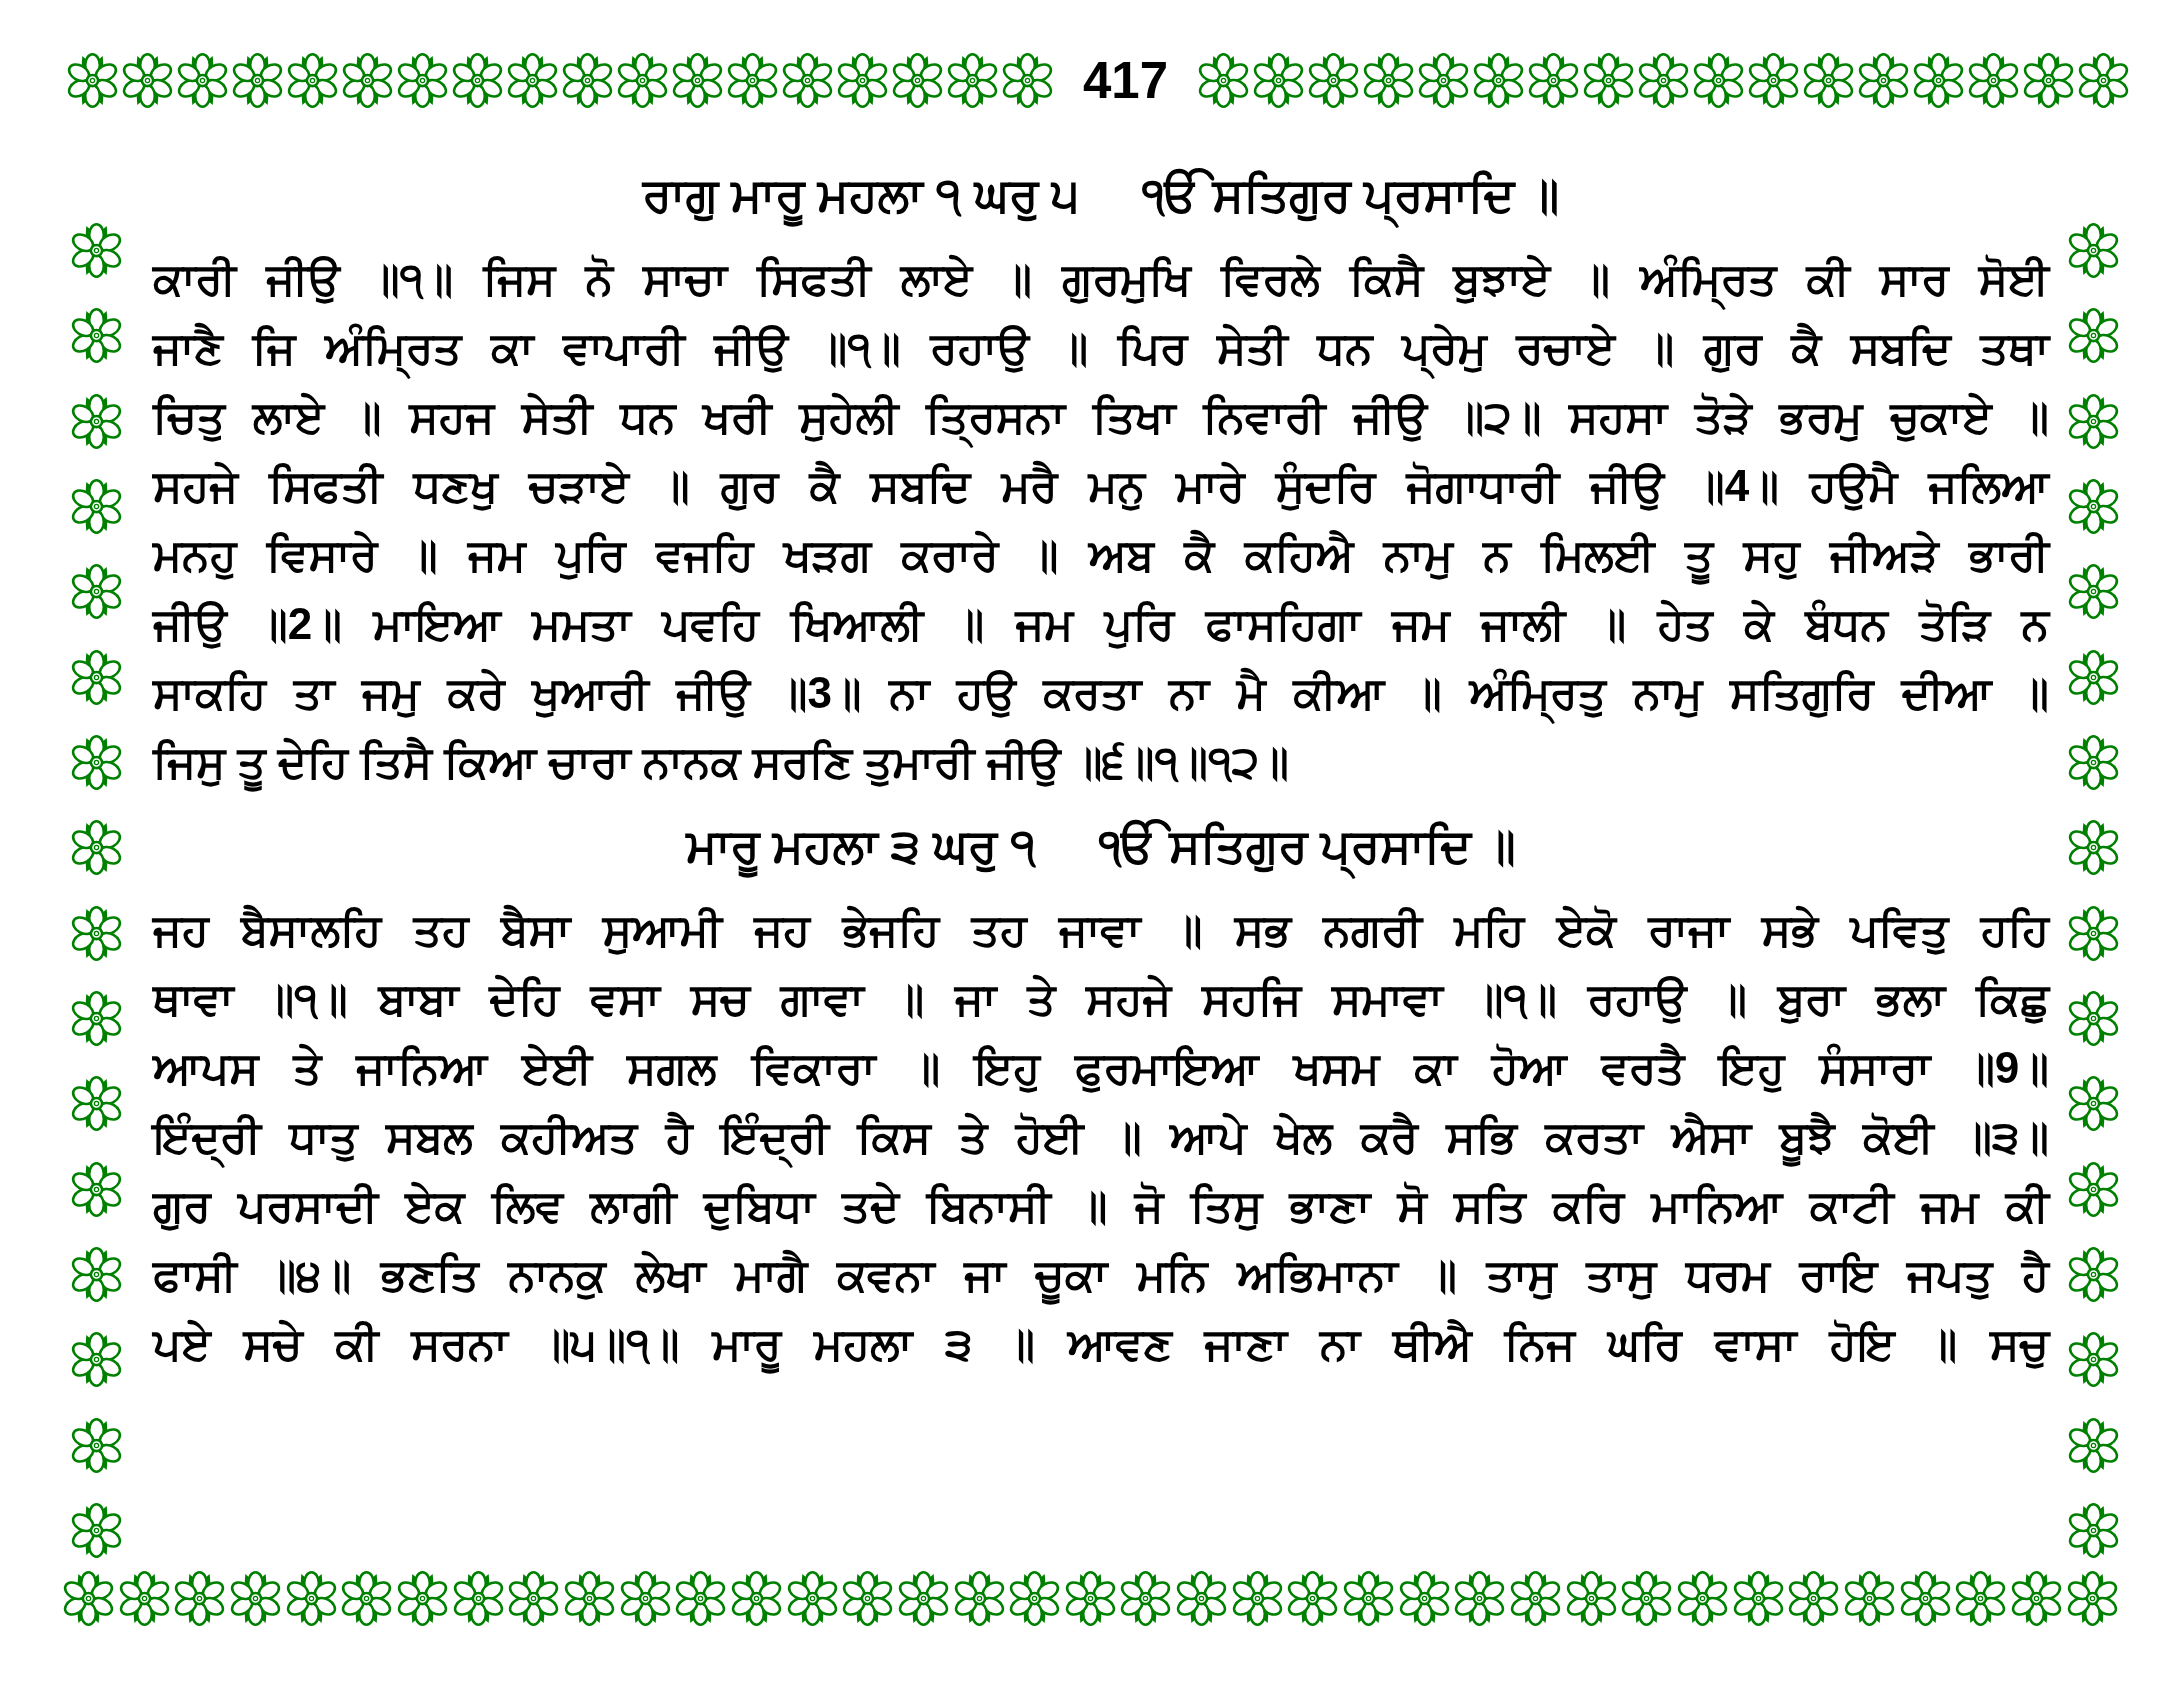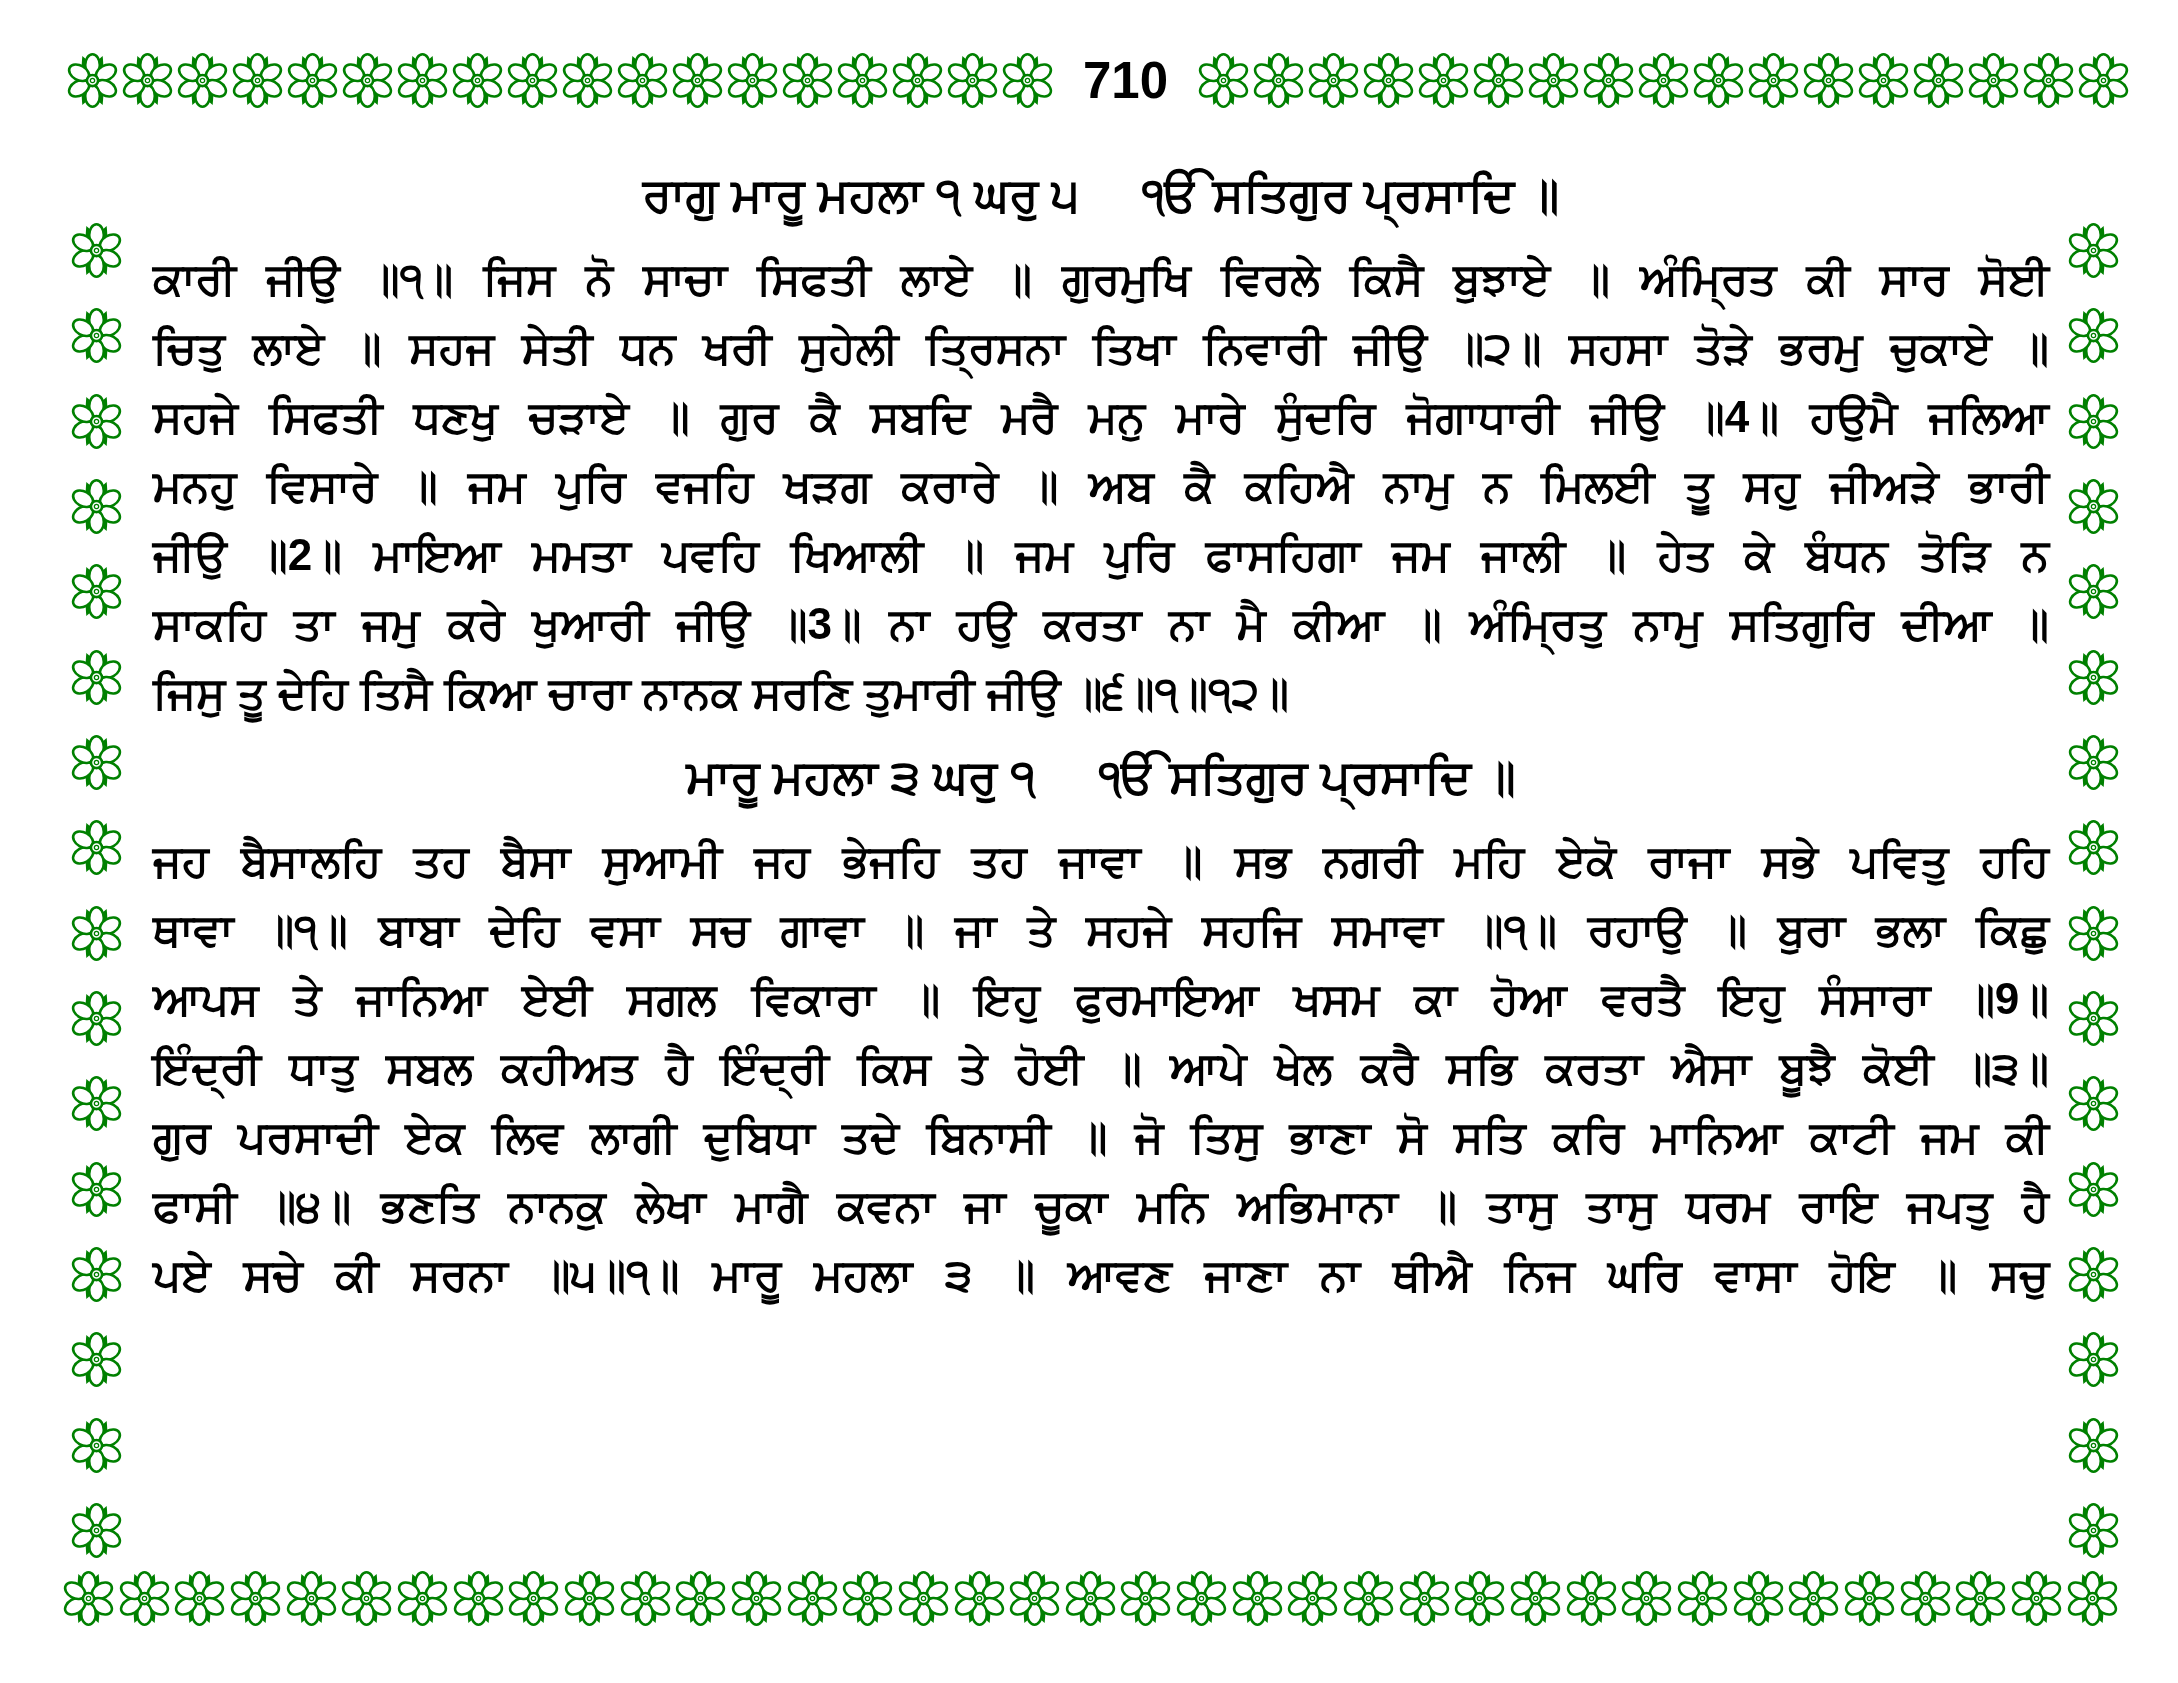--- a/index.html
+++ b/index.html
@@ -172,21 +172,21 @@
         <svg class="flower" viewBox="0 0 56 56" width="55" height="55">
           <use href="#flower-ornament"></use>
         </svg>
         <svg class="flower" viewBox="0 0 56 56" width="55" height="55">
           <use href="#flower-ornament"></use>
         </svg>
         <svg class="flower" viewBox="0 0 56 56" width="55" height="55">
           <use href="#flower-ornament"></use>
         </svg>
       </div>
-    <div class="page-number">710</div>
+    <div class="page-number">417</div>
     <div class="flower-row" id="border-top-right">
         <svg class="flower" viewBox="0 0 56 56" width="55" height="55">
           <use href="#flower-ornament"></use>
         </svg>
         <svg class="flower" viewBox="0 0 56 56" width="55" height="55">
           <use href="#flower-ornament"></use>
         </svg>
         <svg class="flower" viewBox="0 0 56 56" width="55" height="55">
           <use href="#flower-ornament"></use>
         </svg>
@@ -450,20 +450,21 @@
     </div>
 
   <div class="content">
 
     <div class="heading">
       <span class="h-title">ਰਾਗੁ ਮਾਰੂ ਮਹਲਾ ੧ ਘਰੁ ੫</span>
       <span class="h-invocation">ੴ ਸਤਿਗੁਰ ਪ੍ਰਸਾਦਿ ॥</span>
     </div>
 
     <div class="line">ਕਾਰੀ ਜੀਉ ॥੧॥ ਜਿਸ ਨੋ ਸਾਚਾ ਸਿਫਤੀ ਲਾਏ ॥ ਗੁਰਮੁਖਿ ਵਿਰਲੇ ਕਿਸੈ ਬੁਝਾਏ ॥ ਅੰਮ੍ਰਿਤ ਕੀ ਸਾਰ ਸੋਈ</div>
+    <div class="line">ਜਾਣੈ ਜਿ ਅੰਮ੍ਰਿਤ ਕਾ ਵਾਪਾਰੀ ਜੀਉ ॥੧॥ ਰਹਾਉ ॥ ਪਿਰ ਸੇਤੀ ਧਨ ਪ੍ਰੇਮੁ ਰਚਾਏ ॥ ਗੁਰ ਕੈ ਸਬਦਿ ਤਥਾ</div>
     <div class="line">ਚਿਤੁ ਲਾਏ ॥ ਸਹਜ ਸੇਤੀ ਧਨ ਖਰੀ ਸੁਹੇਲੀ ਤ੍ਰਿਸਨਾ ਤਿਖਾ ਨਿਵਾਰੀ ਜੀਉ ॥੨॥ ਸਹਸਾ ਤੋੜੇ ਭਰਮੁ ਚੁਕਾਏ ॥</div>
     <div class="line">ਸਹਜੇ ਸਿਫਤੀ ਧਣਖੁ ਚੜਾਏ ॥ ਗੁਰ ਕੈ ਸਬਦਿ ਮਰੈ ਮਨੁ ਮਾਰੇ ਸੁੰਦਰਿ ਜੋਗਾਧਾਰੀ ਜੀਉ ॥4॥ ਹਉਮੈ ਜਲਿਆ</div>
     <div class="line">ਮਨਹੁ ਵਿਸਾਰੇ ॥ ਜਮ ਪੁਰਿ ਵਜਹਿ ਖੜਗ ਕਰਾਰੇ ॥ ਅਬ ਕੈ ਕਹਿਐ ਨਾਮੁ ਨ ਮਿਲਈ ਤੂ ਸਹੁ ਜੀਅੜੇ ਭਾਰੀ</div>
     <div class="line">ਜੀਉ ॥2॥ ਮਾਇਆ ਮਮਤਾ ਪਵਹਿ ਖਿਆਲੀ ॥ ਜਮ ਪੁਰਿ ਫਾਸਹਿਗਾ ਜਮ ਜਾਲੀ ॥ ਹੇਤ ਕੇ ਬੰਧਨ ਤੋੜਿ ਨ</div>
     <div class="line">ਸਾਕਹਿ ਤਾ ਜਮੁ ਕਰੇ ਖੁਆਰੀ ਜੀਉ ॥3॥ ਨਾ ਹਉ ਕਰਤਾ ਨਾ ਮੈ ਕੀਆ ॥ ਅੰਮ੍ਰਿਤੁ ਨਾਮੁ ਸਤਿਗੁਰਿ ਦੀਆ ॥</div>
     <div class="line short">ਜਿਸੁ ਤੂ ਦੇਹਿ ਤਿਸੈ ਕਿਆ ਚਾਰਾ ਨਾਨਕ ਸਰਣਿ ਤੁਮਾਰੀ ਜੀਉ ॥੬॥੧॥੧੨॥</div>
 
     <div class="heading">
       <span class="h-title">ਮਾਰੂ ਮਹਲਾ ੩ ਘਰੁ ੧</span>
       <span class="h-invocation">ੴ ਸਤਿਗੁਰ ਪ੍ਰਸਾਦਿ ॥</span>

